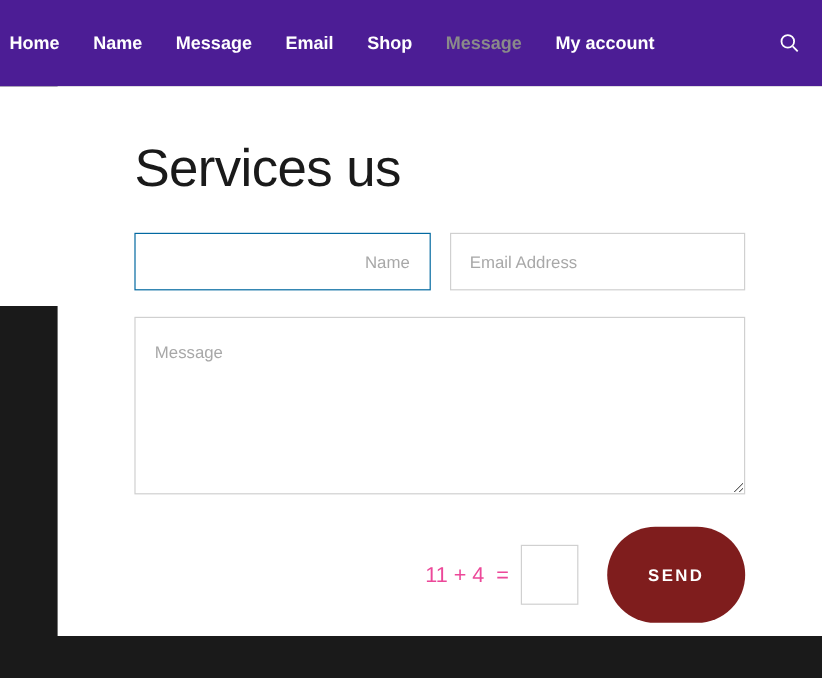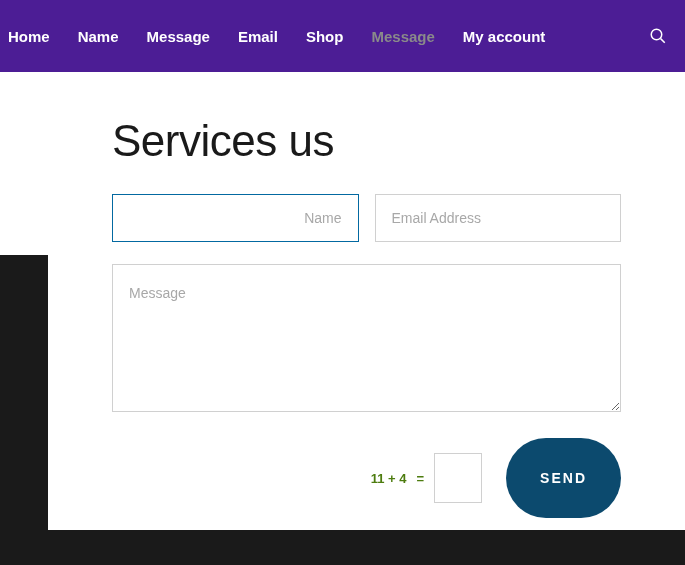--- a/index.html
+++ b/index.html
@@ -104,36 +104,35 @@
       color: #a8a8a8;
     }
     .bottom-row {
       display: flex;
       justify-content: flex-end;
       align-items: center;
       gap: 10px;
       margin-top: 22px;
     }
     .captcha-text {
-      font-size: 13px;
-      color: #4d7c0f;
-      font-weight: bold;
+      font-size: 18px;
+      color: #ec4899;
     }
     .captcha-input {
       width: 48px;
       height: 50px;
       border: 1px solid #d0d0d0;
       text-align: center;
       font-size: 14px;
       font-family: inherit;
       outline: none;
       margin-right: 14px;
     }
     .send-btn {
-      background: #0c4a6e;
+      background: #7f1d1d;
       color: #fff;
       border: none;
       border-radius: 999px;
       padding: 32px 34px;
       font-size: 14px;
       font-weight: 700;
       letter-spacing: 2px;
       cursor: pointer;
       font-family: inherit;
     }

